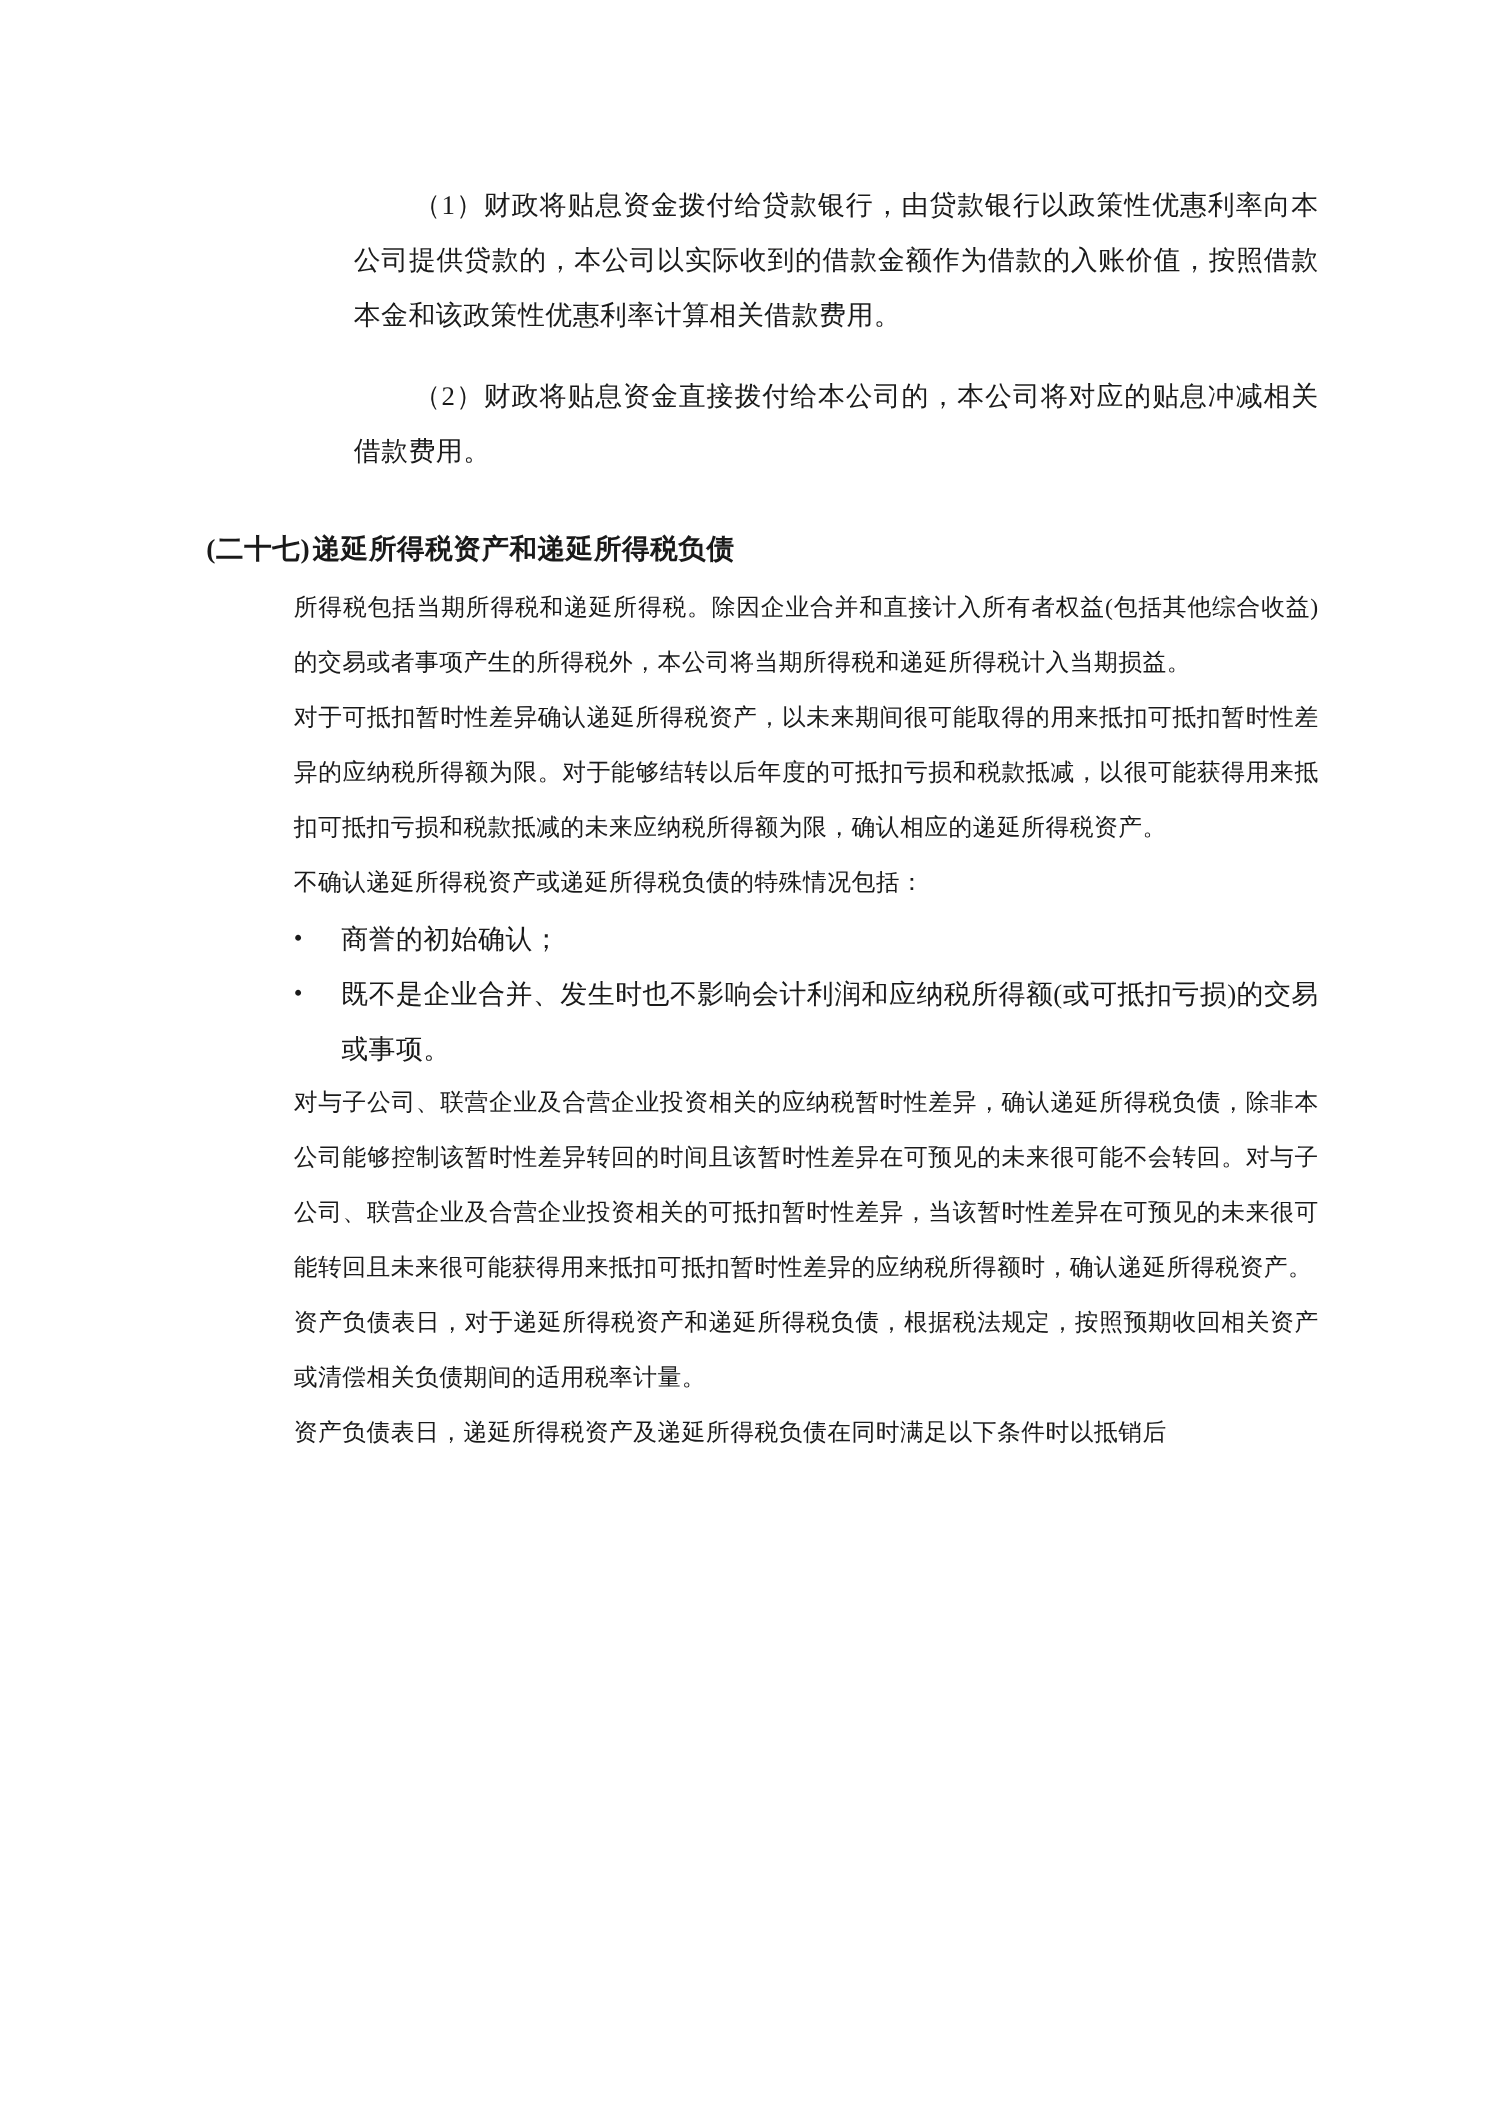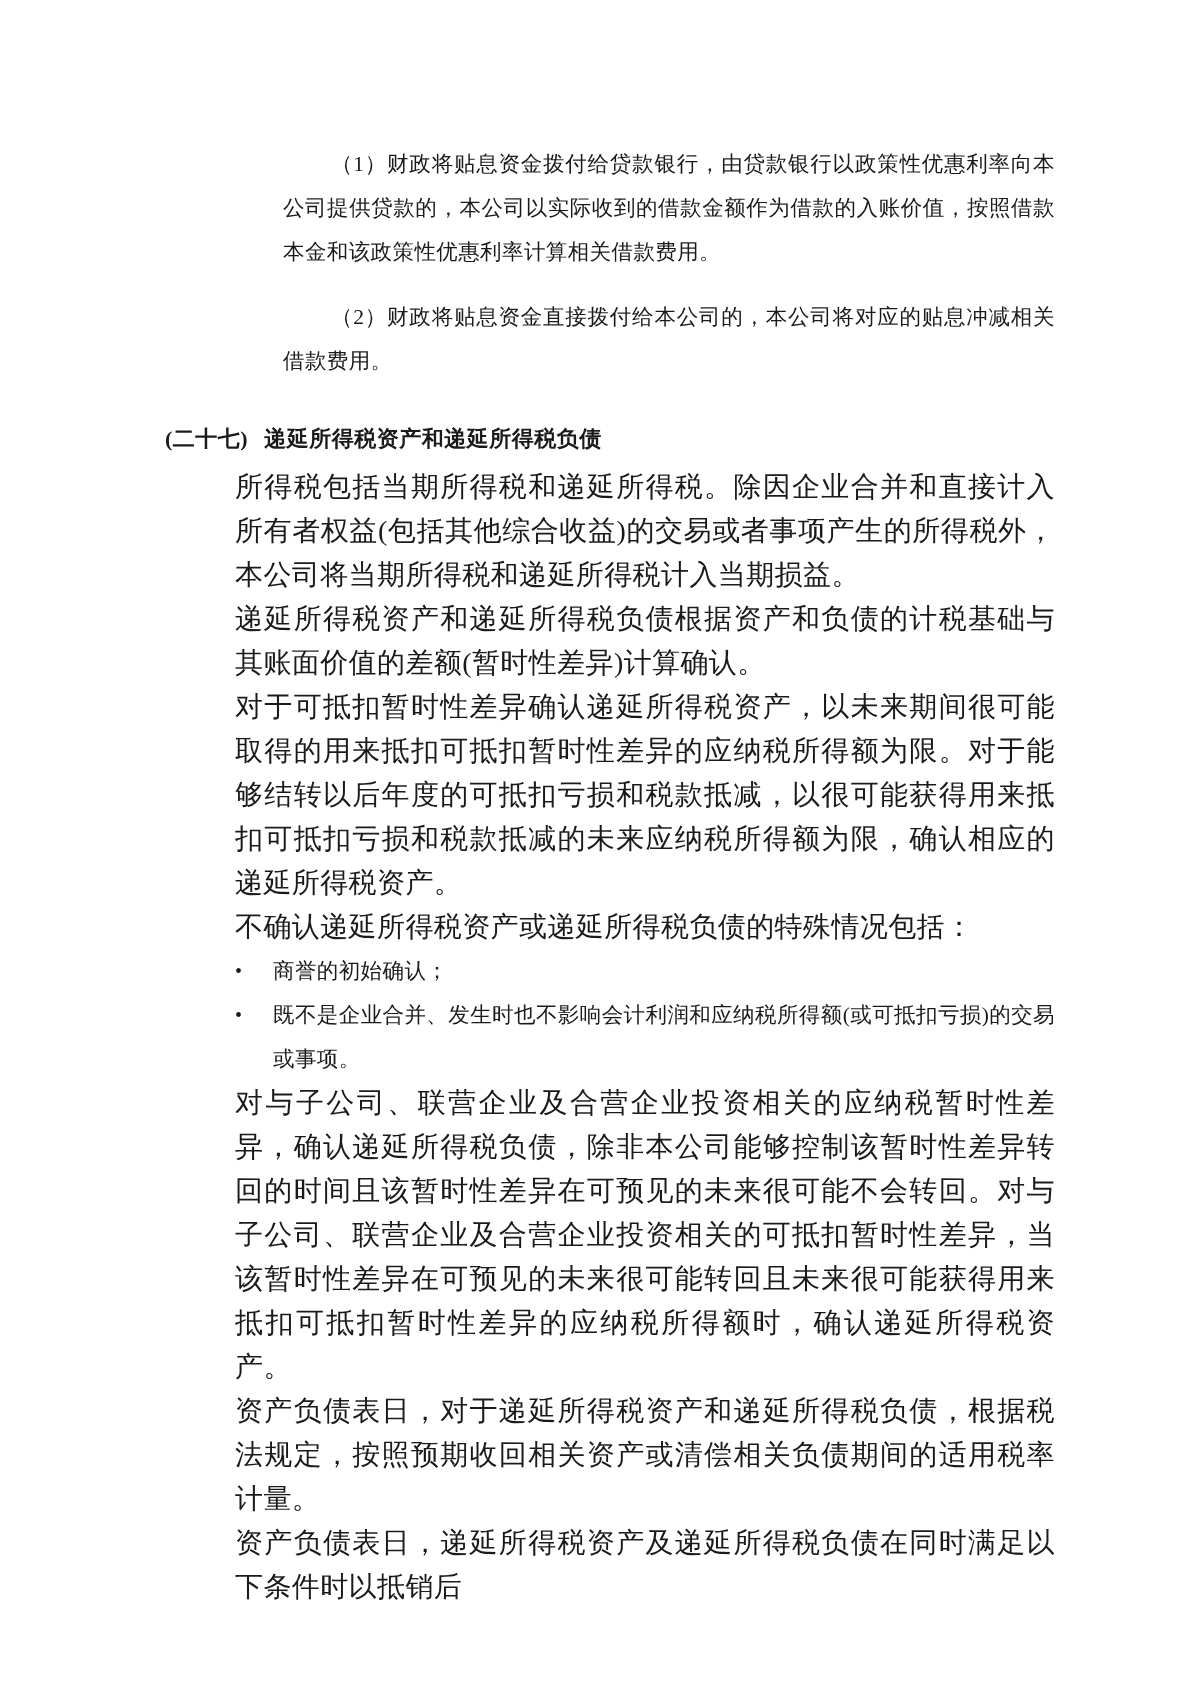--- a/index.html
+++ b/index.html
@@ -39,27 +39,27 @@
   }
   .section-heading {
     margin: 36px 0 6px 0;
     padding-left: 60px;
     font-size: 22px;
     font-weight: bold;
     letter-spacing: 0.5px;
     line-height: 40px;
   }
   .section-heading .num {
-    margin-right: 16px;
+    margin-right: 2px;
   }
   .body-para {
     margin: 0;
     padding-left: 130px;
     padding-right: 40px;
-    font-size: 28px;
+    font-size: 19px;
     line-height: 44px;
     letter-spacing: 0.4px;
     text-align: justify;
     text-justify: inter-ideograph;
   }
   .bullet-list {
     margin: 0;
     padding: 0;
     list-style: none;
   }
@@ -88,21 +88,20 @@
   <div class="content">
 
     <p class="para-hang">（1）财政将贴息资金拨付给贷款银行，由贷款银行以政策性优惠利率向本公司提供贷款的，本公司以实际收到的借款金额作为借款的入账价值，按照借款本金和该政策性优惠利率计算相关借款费用。</p>
     <p class="para-hang">（2）财政将贴息资金直接拨付给本公司的，本公司将对应的贴息冲减相关借款费用。</p>
 
     <h2 class="section-heading">
       <span class="num">(二十七)</span><span>递延所得税资产和递延所得税负债</span>
     </h2>
 
     <p class="body-para">所得税包括当期所得税和递延所得税。除因企业合并和直接计入所有者权益(包括其他综合收益)的交易或者事项产生的所得税外，本公司将当期所得税和递延所得税计入当期损益。</p>
-    <p class="body-para">递延所得税资产和递延所得税负债根据资产和负债的计税基础与其账面价值的差额(暂时性差异)计算确认。</p>
     <p class="body-para">对于可抵扣暂时性差异确认递延所得税资产，以未来期间很可能取得的用来抵扣可抵扣暂时性差异的应纳税所得额为限。对于能够结转以后年度的可抵扣亏损和税款抵减，以很可能获得用来抵扣可抵扣亏损和税款抵减的未来应纳税所得额为限，确认相应的递延所得税资产。</p>
     <p class="body-para">不确认递延所得税资产或递延所得税负债的特殊情况包括：</p>
 
     <ul class="bullet-list">
       <li class="bullet-item">
         <span class="dot">•</span>
         <span>商誉的初始确认；</span>
       </li>
       <li class="bullet-item">
         <span class="dot">•</span>

